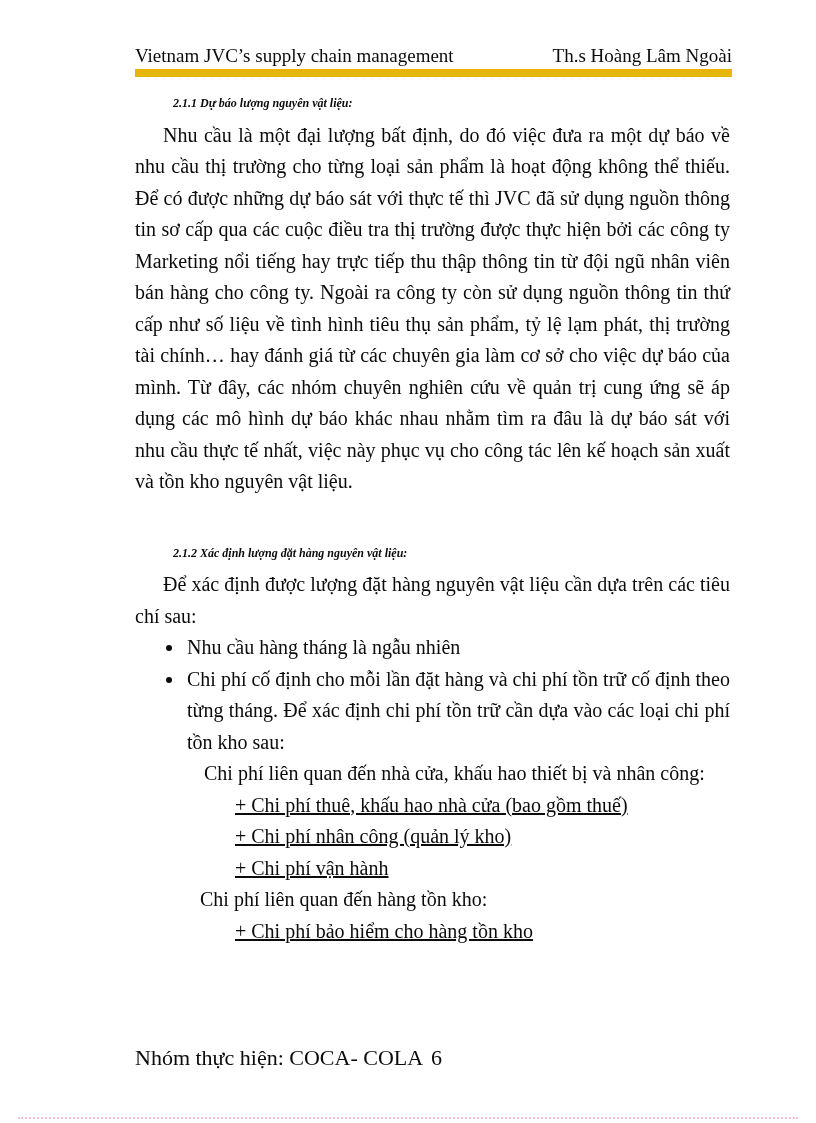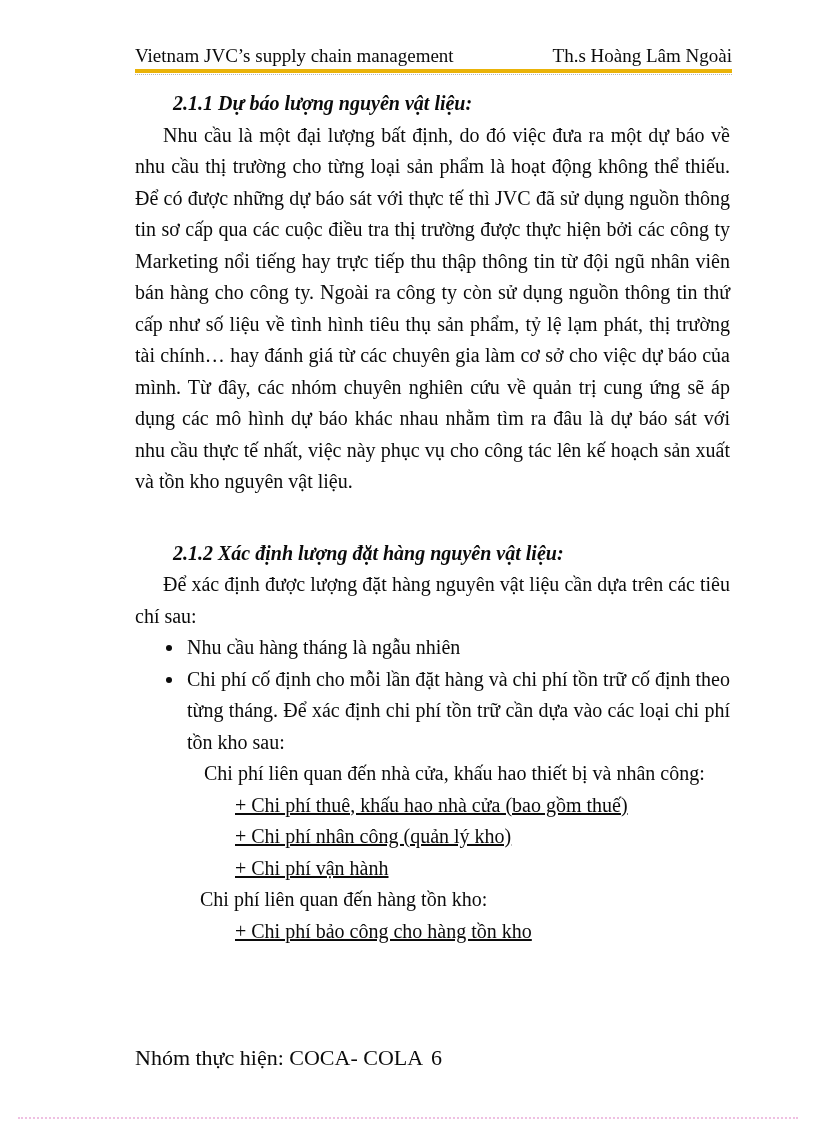--- a/index.html
+++ b/index.html
@@ -16,21 +16,21 @@
   .header {
     position: absolute;
     left: 135px;
     right: 84px;
     top: 44px;
     display: flex;
     justify-content: space-between;
     align-items: baseline;
     font-size: 19px;
     line-height: 23px;
-    border-bottom: 4px solid #eab308;
+    border-bottom: 8px solid #eab308;
     padding-bottom: 2px;
   }
   .header-underline2 {
     position: absolute;
     left: 135px;
     right: 84px;
     top: 74px;
     border-bottom: 1px dotted #b5b5b5;
   }
   
@@ -41,21 +41,21 @@
     top: 88px;
     font-size: 20px;
     line-height: 31.5px;
     text-align: justify;
   }
   .content p { margin: 0; }
   .para-indent { text-indent: 28px; }
   .heading {
     margin: 0;
     padding-left: 38px;
-    font-size: 20px;
+    font-size: 12px;
     font-weight: bold;
     font-style: italic;
     text-align: left;
     line-height: 31.5px;
   }
   .heading.spaced { margin-top: 40px; }
   ul.bullets {
     margin: 0;
     padding-left: 50px;
     list-style: disc outside;
@@ -128,21 +128,21 @@
     </ul>
 
     <p class="group-title">Chi phí liên quan đến nhà cửa, khấu hao thiết bị và nhân công:</p>
 
     <p class="plus-item">+ Chi phí thuê, khấu hao nhà cửa (bao gồm thuế)</p>
     <p class="plus-item">+ Chi phí nhân công (quản lý kho)</p>
     <p class="plus-item">+ Chi phí vận hành</p>
 
     <p class="group-title inventory">Chi phí liên quan đến hàng tồn kho:</p>
 
-    <p class="plus-item">+ Chi phí bảo công cho hàng tồn kho</p>
+    <p class="plus-item">+ Chi phí bảo hiểm cho hàng tồn kho</p>
 
   </div>
 
   <div class="footer">
     <span>Nhóm thực hiện: COCA- COLA</span>
     <span class="page-num">6</span>
   </div>
 
   <div class="scan-artifact"></div>
 

